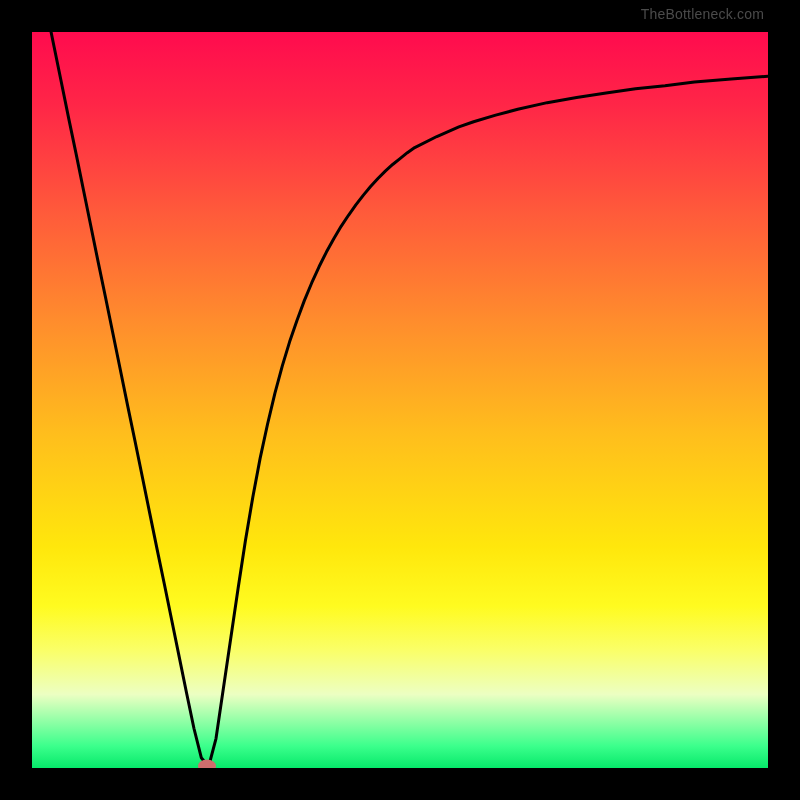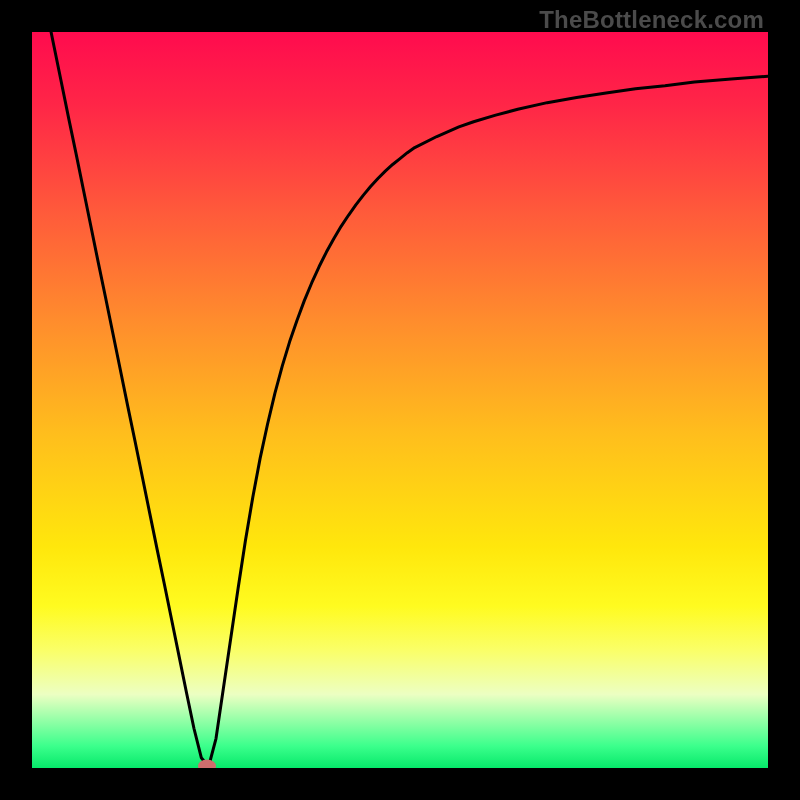--- a/index.html
+++ b/index.html
@@ -34,22 +34,22 @@
     left: 0; top: 0;
     width: 736px;
     height: 736px;
     display: block;
   }
   .watermark {
     position: absolute;
     right: 36px;
     top: 6px;
     color: #4b4b4b;
-    font-size: 24px;
-    font-weight: 700;
+    font-size: 14px;
+    font-weight: 400;
     letter-spacing: 0.2px;
     user-select: none;
   }
   .marker {
     position: absolute;
     width: 18px;
     height: 13px;
     border-radius: 50% / 50%;
     background: #d07070;
     transform: translate(-50%, -50%);

